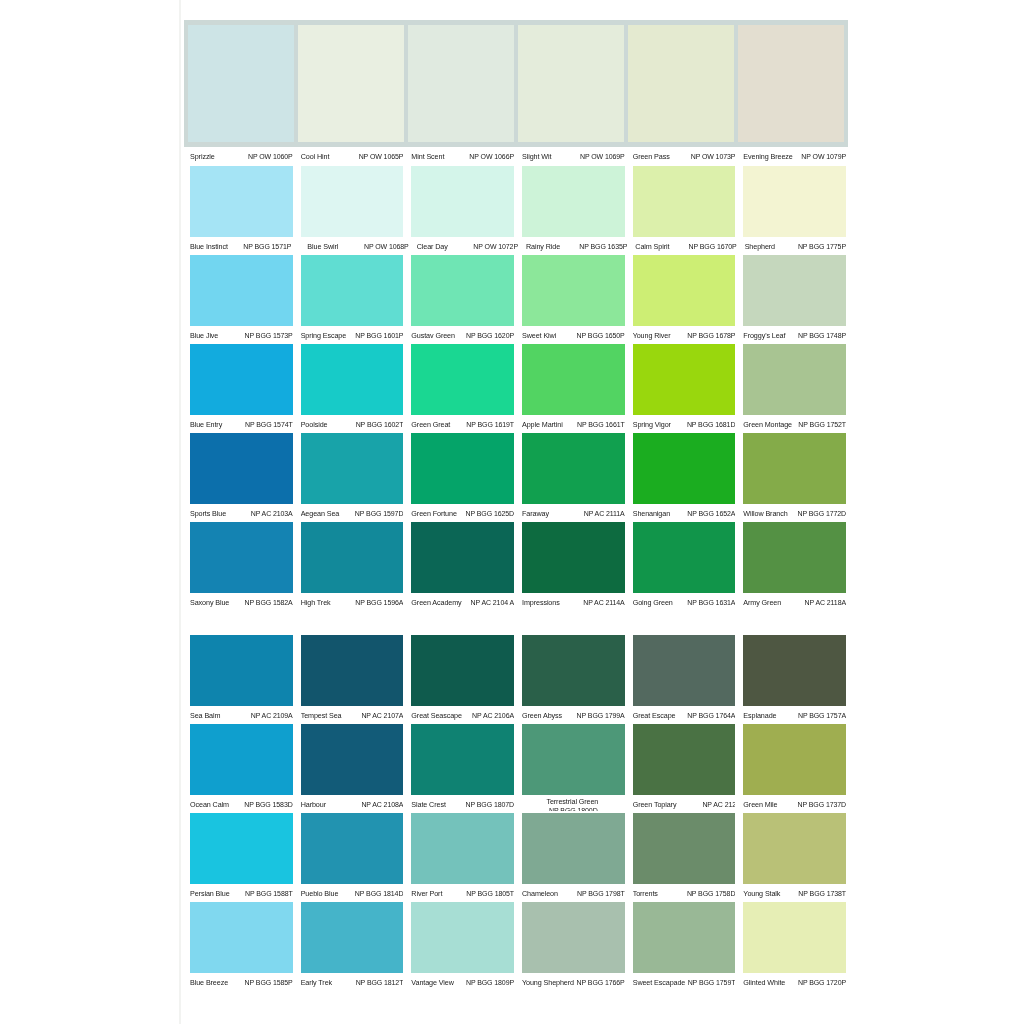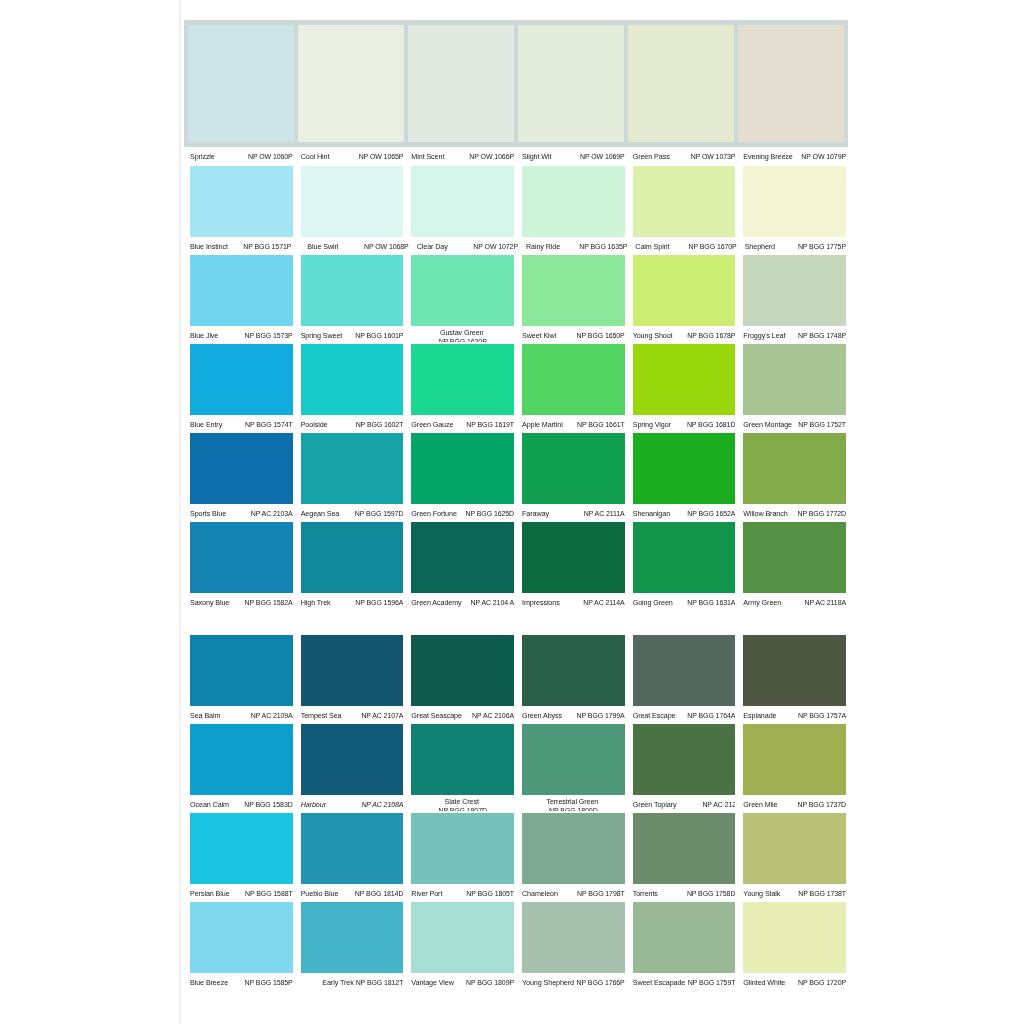--- a/index.html
+++ b/index.html
@@ -220,33 +220,33 @@
       <div class="cell">
         <div class="swatch" title="Froggy's Leaf NP BGG 1748P" style="background: rgb(197, 215, 189);"></div>
       </div>
     </div>
     <div class="label-row" style="top: 328px;">
       <div class="label-cell" style="color: rgb(26, 26, 26);">
         <span class="cname">Blue Jive</span>
         <span class="ccode">NP BGG 1573P</span>
       </div>
       <div class="label-cell" style="color: rgb(26, 26, 26);">
-        <span class="cname">Spring Sweet</span>
+        <span class="cname">Spring Escape</span>
         <span class="ccode">NP BGG 1601P</span>
       </div>
-      <div class="label-cell" style="color: rgb(26, 26, 26); flex-direction: column;">
+      <div class="label-cell" style="color: rgb(26, 26, 26);">
         <span class="cname">Gustav Green</span>
         <span class="ccode">NP BGG 1620P</span>
       </div>
       <div class="label-cell" style="color: rgb(26, 26, 26);">
         <span class="cname">Sweet Kiwi</span>
         <span class="ccode">NP BGG 1650P</span>
       </div>
       <div class="label-cell" style="color: rgb(26, 26, 26);">
-        <span class="cname">Young Shoot</span>
+        <span class="cname">Young River</span>
         <span class="ccode">NP BGG 1678P</span>
       </div>
       <div class="label-cell" style="color: rgb(26, 26, 26);">
         <span class="cname">Froggy's Leaf</span>
         <span class="ccode">NP BGG 1748P</span>
       </div>
     </div>
     <div class="row swatch-row" style="top: 344px;">
       <div class="cell">
         <div class="swatch" title="Blue Entry NP BGG 1574T" style="background: rgb(18, 171, 222);"></div>
@@ -270,21 +270,21 @@
     <div class="label-row" style="top: 417px;">
       <div class="label-cell" style="color: rgb(26, 26, 26);">
         <span class="cname">Blue Entry</span>
         <span class="ccode">NP BGG 1574T</span>
       </div>
       <div class="label-cell" style="color: rgb(26, 26, 26);">
         <span class="cname">Poolside</span>
         <span class="ccode">NP BGG 1602T</span>
       </div>
       <div class="label-cell" style="color: rgb(26, 26, 26);">
-        <span class="cname">Green Gauze</span>
+        <span class="cname">Green Great</span>
         <span class="ccode">NP BGG 1619T</span>
       </div>
       <div class="label-cell" style="color: rgb(26, 26, 26);">
         <span class="cname">Apple Martini</span>
         <span class="ccode">NP BGG 1661T</span>
       </div>
       <div class="label-cell" style="color: rgb(26, 26, 26);">
         <span class="cname">Spring Vigor</span>
         <span class="ccode">NP BGG 1681D</span>
       </div>
@@ -449,25 +449,25 @@
       </div>
       <div class="cell">
         <div class="swatch" title="Green Mile NP BGG 1737D" style="background: rgb(159, 174, 80);"></div>
       </div>
     </div>
     <div class="label-row" style="top: 797px;">
       <div class="label-cell" style="color: rgb(26, 26, 26);">
         <span class="cname">Ocean Calm</span>
         <span class="ccode">NP BGG 1583D</span>
       </div>
-      <div class="label-cell" style="color: rgb(26, 26, 26); font-style: italic;">
+      <div class="label-cell" style="color: rgb(26, 26, 26);">
         <span class="cname">Harbour</span>
         <span class="ccode">NP AC 2108A</span>
       </div>
-      <div class="label-cell" style="color: rgb(26, 26, 26); flex-direction: column;">
+      <div class="label-cell" style="color: rgb(26, 26, 26);">
         <span class="cname">Slate Crest</span>
         <span class="ccode">NP BGG 1807D</span>
       </div>
       <div class="label-cell" style="color: rgb(26, 26, 26); flex-direction: column;">
         <span class="cname">Terrestrial Green</span>
         <span class="ccode">NP BGG 1800D</span>
       </div>
       <div class="label-cell" style="color: rgb(26, 26, 26); gap: 24px;">
         <span class="cname">Green Topiary</span>
         <span class="ccode">NP AC 2122A</span>
@@ -541,21 +541,21 @@
       </div>
       <div class="cell">
         <div class="swatch" title="Glinted White NP BGG 1720P" style="background: rgb(230, 238, 181);"></div>
       </div>
     </div>
     <div class="label-row" style="top: 975px;">
       <div class="label-cell" style="color: rgb(26, 26, 26);">
         <span class="cname">Blue Breeze</span>
         <span class="ccode">NP BGG 1585P</span>
       </div>
-      <div class="label-cell" style="color: rgb(26, 26, 26); justify-content: flex-end;">
+      <div class="label-cell" style="color: rgb(26, 26, 26);">
         <span class="cname">Early Trek</span>
         <span class="ccode">NP BGG 1812T</span>
       </div>
       <div class="label-cell" style="color: rgb(26, 26, 26);">
         <span class="cname">Vantage View</span>
         <span class="ccode">NP BGG 1809P</span>
       </div>
       <div class="label-cell" style="color: rgb(26, 26, 26);">
         <span class="cname">Young Shepherd</span>
         <span class="ccode">NP BGG 1766P</span>

